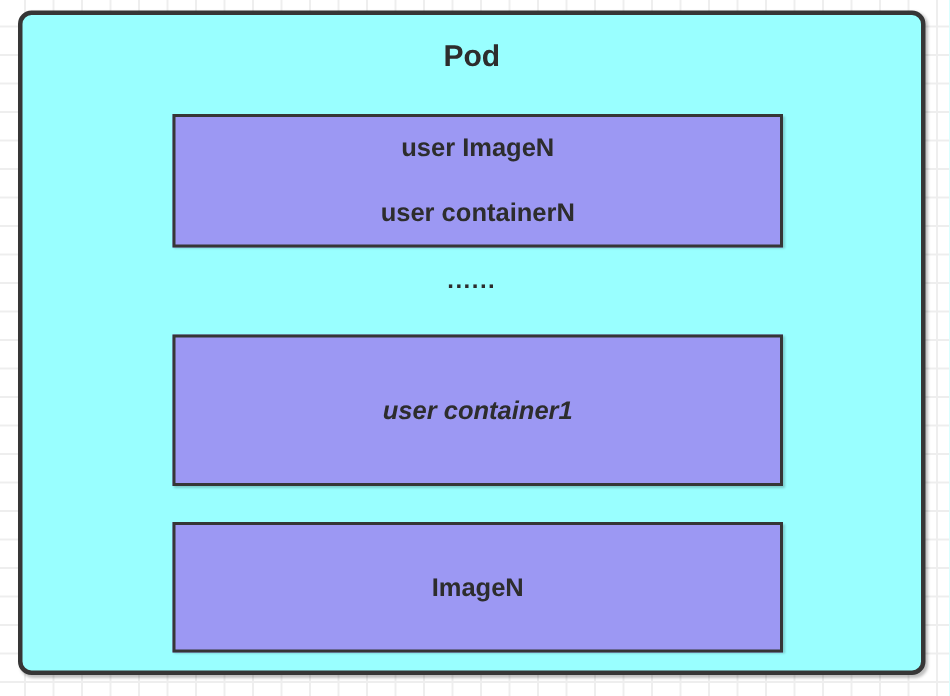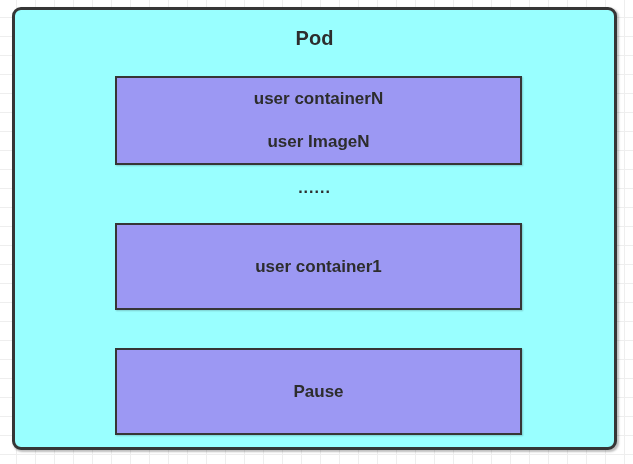--- a/index.html
+++ b/index.html
@@ -50,21 +50,21 @@
     box-sizing: border-box;
     background: var(--container-fill, #9c98f3);
     border: 2.5px solid var(--border, #363636);
     display: flex;
     flex-direction: column;
     justify-content: space-around;
     align-items: center;
     box-shadow: 1px 1px 1.5px rgba(0,0,0,0.2);
   }
   .box1 { top: 66px;  height: 89px; }
-  .box2 { top: 213px; height: 87px; }
+  .box2 { top: 213px; height: 101px; font-style: italic; }
   .box3 { top: 338px; height: 87px; }
   .cline {
     font-size: 17px;
     font-weight: bold;
     color: var(--text, #2d2d2d);
     text-align: center;
     white-space: nowrap;
   }
   .ellipsis {
     position: absolute;
@@ -80,28 +80,28 @@
 </style>
 </head>
 <body>
 
 <div class="canvas">
   <div class="pod">
 
     <div class="pod-title">Pod</div>
 
     <div class="cbox box1">
+      <div class="cline">user ImageN</div>
       <div class="cline">user containerN</div>
-      <div class="cline">user ImageN</div>
     </div>
 
     <div class="ellipsis">......</div>
 
     <div class="cbox box2">
       <div class="cline">user container1</div>
     </div>
 
     <div class="cbox box3">
-      <div class="cline">Pause</div>
+      <div class="cline">ImageN</div>
     </div>
 
   </div>
 </div>
 
 </body></html>

